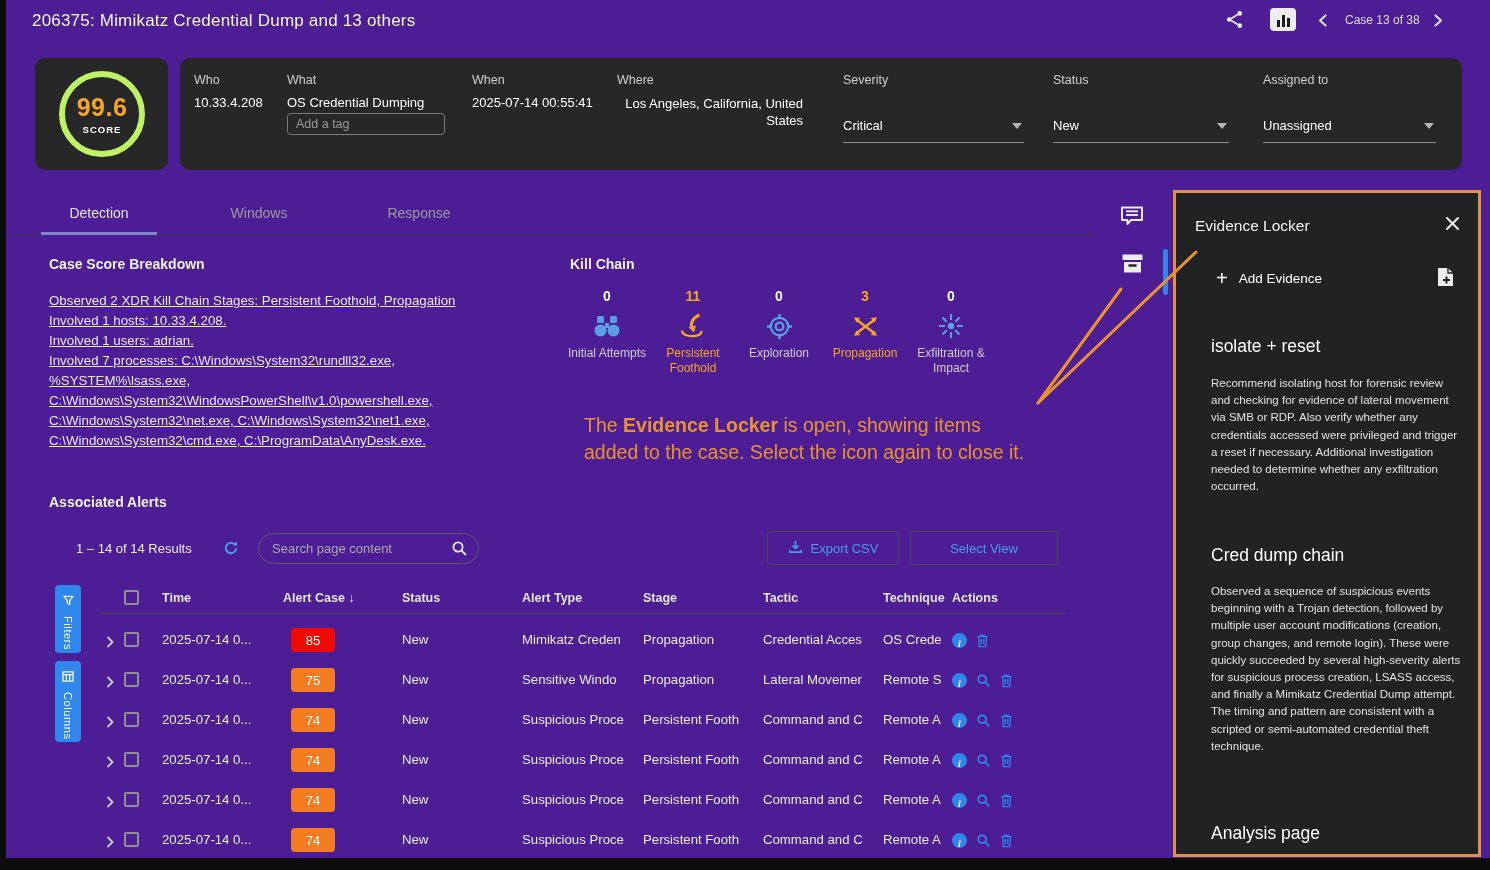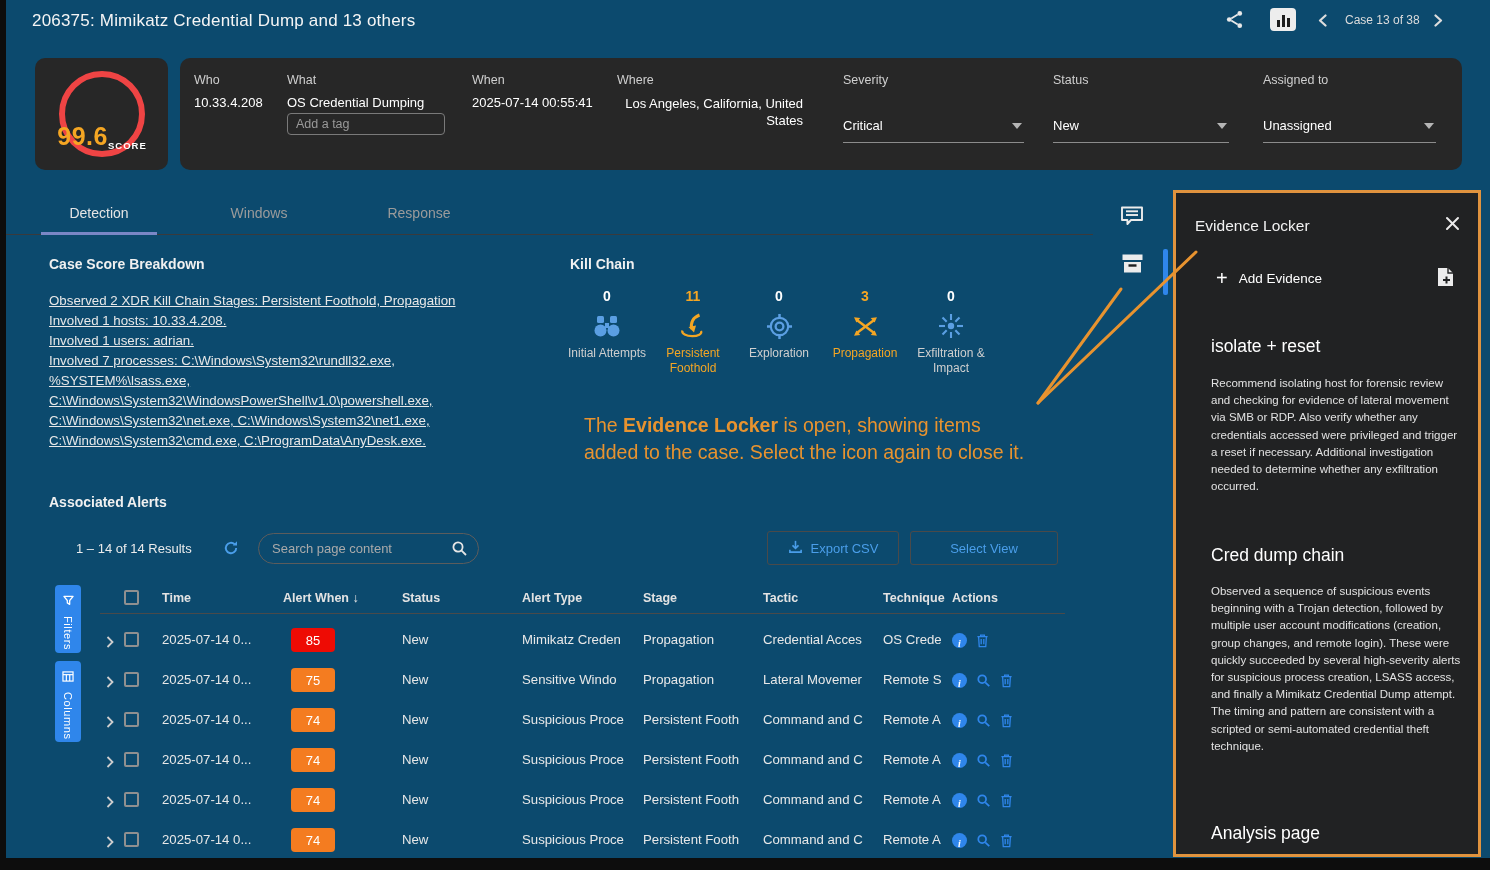--- a/index.html
+++ b/index.html
@@ -1,31 +1,31 @@
 <!DOCTYPE html>
 <html><head>
 <meta charset="utf-8">
 <style>
   *{margin:0;padding:0;box-sizing:border-box;}
   html,body{width:1490px;height:870px;background:#141414;font-family:"Liberation Sans",sans-serif;overflow:hidden;}
-  .app{position:absolute;left:0;top:0;width:1490px;height:870px;background:#0c4a6e;color:#e8e8e8;}
+  .app{position:absolute;left:0;top:0;width:1490px;height:870px;background:#4c1d95;color:#e8e8e8;}
   .edge-left{position:absolute;left:0;top:0;width:6px;height:870px;background:#0d0d0d;z-index:60;}
   .edge-bottom{position:absolute;left:0;top:858px;width:1490px;height:12px;background:#0d0d0d;z-index:60;}
 
   
   .page-title{position:absolute;left:32px;top:11px;font-size:17px;color:#f5f5f5;letter-spacing:.2px;}
   .hdr-share{position:absolute;left:1224px;top:9px;cursor:pointer;}
   .chart-btn{position:absolute;left:1270px;top:8px;width:26px;height:23px;background:#ededed;border-radius:4px;display:flex;align-items:flex-end;justify-content:center;gap:2px;padding-bottom:4px;cursor:pointer;}
   .chart-btn .bar{width:3px;background:#1d1d1d;display:inline-block;}
   .nav-chev{position:absolute;top:13px;cursor:pointer;}
   .case-nav{position:absolute;left:1345px;top:13px;font-size:12px;color:#dcdcdc;}
 
   
   .score-card{position:absolute;left:35px;top:58px;width:133px;height:112px;background:#272727;border-radius:10px;}
-  .score-circle{position:absolute;left:24px;top:13px;width:86px;height:86px;border:6px solid #ef4444;border-radius:50%;display:flex;flex-direction:row;align-items:flex-end;justify-content:center;}
+  .score-circle{position:absolute;left:24px;top:13px;width:86px;height:86px;border:6px solid #bef264;border-radius:50%;display:flex;flex-direction:column;align-items:center;justify-content:center;}
   .score-num{color:#f5a623;font-size:25px;font-weight:700;letter-spacing:.5px;}
   .score-cap{color:#fff;font-size:9.5px;font-weight:700;letter-spacing:1px;margin-top:2px;}
   .info-card{position:absolute;left:180px;top:58px;width:1282px;height:112px;background:#272727;border-radius:10px;}
   .field{position:absolute;top:0;}
   .f-label{position:absolute;top:15px;font-size:12.5px;color:#cfcfcf;white-space:nowrap;}
   .f-value{position:absolute;top:37px;font-size:13px;color:#fff;white-space:nowrap;}
   .f-value.wrap{white-space:normal;line-height:17px;text-align:right;}
   .tag-input{position:absolute;top:55px;width:158px;height:22px;background:transparent;border:1px solid #7a7a7a;border-radius:4px;color:#ddd;font-size:12.5px;padding:0 8px;font-family:"Liberation Sans",sans-serif;outline:none;}
   .tag-input::placeholder{color:#9a9a9a;}
   .dd{position:absolute;top:60px;border-bottom:1px solid #8c8c8c;padding-bottom:9px;font-size:13px;color:#fff;cursor:pointer;}
@@ -351,21 +351,21 @@
     </span>
     <span>Export CSV</span>
   </div>
   <div class="tbtn btn-view">
     <span>Select View</span>
   </div>
 
   <div class="thead">
     <span class="cb hh"></span>
     <span class="hc c-time">Time</span>
-    <span class="hc" style="left:183px"><span>Alert When</span><span> ↓</span></span>
+    <span class="hc" style="left:183px"><span>Alert Case</span><span> ↓</span></span>
     <span class="hc c-status">Status</span>
     <span class="hc c-type">Alert Type</span>
     <span class="hc c-stage">Stage</span>
     <span class="hc c-tactic">Tactic</span>
     <span class="hc c-tech">Technique</span>
     <span class="hc c-act">Actions</span>
   </div>
 
   <div class="trow" style="top:620px">
     <span class="exp"><svg width="8" height="12" viewBox="0 0 8 12" fill="none" stroke="#cfcfcf" stroke-width="1.8">

